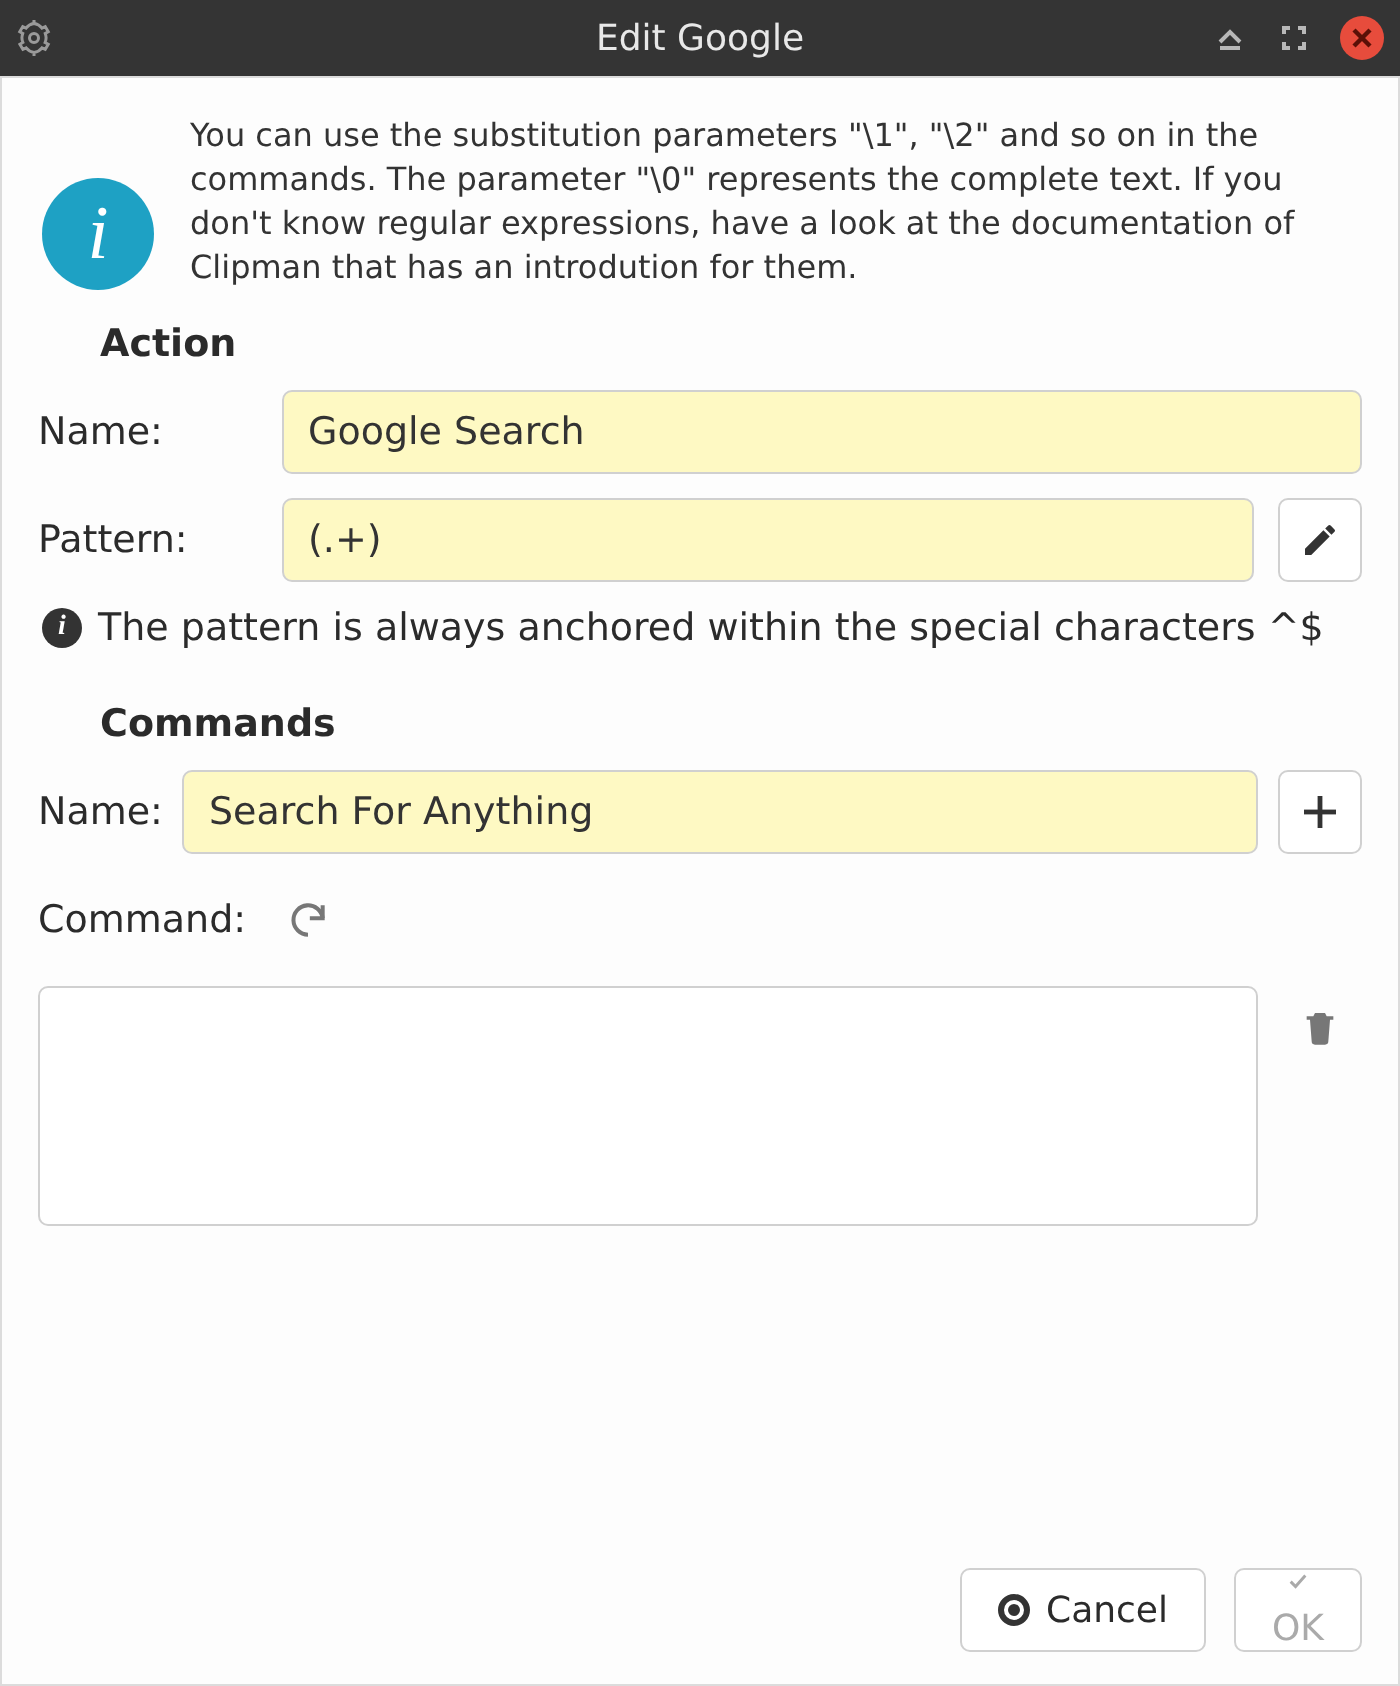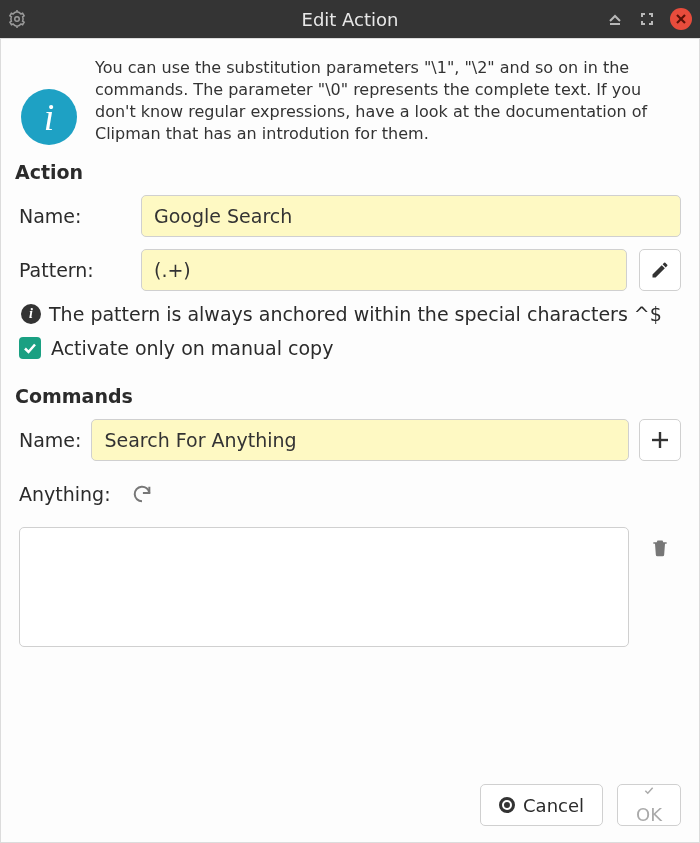--- a/index.html
+++ b/index.html
@@ -48,21 +48,21 @@
   }
   .info-badge {
     width: 56px; height: 56px; border-radius: 50%;
     background: #1ea1c4;
     display: flex; align-items: center; justify-content: center;
     color: #fff; font-family: Georgia, serif; font-style: italic;
     font-size: 38px; flex-shrink: 0;
     margin-top: 32px;
   }
   .info-text { line-height: 1.38; font-size: 16px; color: #333; }
-  .section-label { font-weight: bold; font-size: 19px; padding: 8px 18px 4px 14px; }
+  .section-label { font-weight: bold; font-size: 19px; padding: 8px 18px 4px 14px; margin-left: 35px; }
 
   .form-area { padding: 8px 18px 4px 18px; display: flex; flex-direction: column; gap: 12px; }
   .form-row { display: flex; align-items: center; gap: 12px; }
   .form-row label { width: 110px; font-size: 19px; }
   input[type=text] {
     height: 42px;
     border: 1px solid #d0d0d0;
     border-radius: 5px;
     padding: 0 12px;
     font-size: 19px;
@@ -134,21 +134,21 @@
 
 <div class="titlebar">
   <div class="ti-left">
     <span class="ti-icon">
       <svg width="18" height="18" viewBox="0 0 24 24" fill="none" stroke="#9a9a9a" stroke-width="2">
           <circle cx="12" cy="12" r="3"></circle>
           <path d="M19.4 15a7.97 7.97 0 0 0 .1-6l2-1.2-2-3.4-2.2 1a8 8 0 0 0-5.2-3L12 0h-0l-.1 2.4a8 8 0 0 0-5.2 3l-2.2-1-2 3.4 2 1.2a7.97 7.97 0 0 0 .1 6l-2 1.2 2 3.4 2.2-1a8 8 0 0 0 5.2 3L12 24h0l.1-2.4a8 8 0 0 0 5.2-3l2.2 1 2-3.4-2.1-1.2z"></path>
         </svg>
     </span>
   </div>
-  <div class="title">Edit Action</div>
+  <div class="title">Edit Google</div>
   <div class="ti-right">
     <span class="ti-icon">
       <svg width="14" height="14" viewBox="0 0 14 14">
           <path d="M2 9 L7 4 L12 9" fill="none" stroke="#b8b8b8" stroke-width="2"></path>
           <line x1="2" y1="12" x2="12" y2="12" stroke="#b8b8b8" stroke-width="2"></line>
         </svg>
     </span>
     <span class="ti-icon">
       <svg width="14" height="14" viewBox="0 0 14 14" stroke="#b8b8b8" stroke-width="2" fill="none">
           <path d="M2 5 L2 2 L5 2"></path>
@@ -185,48 +185,40 @@
       <input type="text" value="(.+)" style="">
       <div class="icon-btn">
         <svg width="20" height="20" viewBox="0 0 24 24" fill="#333">
             <path d="M3 17.25V21h3.75L17.81 9.94l-3.75-3.75L3 17.25zM20.71 7.04a1 1 0 0 0 0-1.41l-2.34-2.34a1 1 0 0 0-1.41 0l-1.83 1.83 3.75 3.75 1.83-1.83z"></path>
           </svg>
       </div>
     </div>
     <div class="hint-row">
       <span class="hint-icon">i</span>
       <span>The pattern is always anchored within the special characters ^$</span>
-    </div>
-    <div class="check-row">
-      <span class="checkbox">
-        <svg width="16" height="16" viewBox="0 0 16 16">
-            <path d="M3 8.5 L6.5 12 L13 4.5" fill="none" stroke="#fff" stroke-width="2.5"></path>
-          </svg>
-      </span>
-      <span>Activate only on manual copy</span>
     </div>
   </div>
 
   <div style="height:14px"></div>
 
   <div class="section-label">Commands</div>
 
   <div class="cmd-section commands-area">
     <div class="cmd-row">
       <label>Name:</label>
       <input type="text" value="Search For Anything" style="">
       <div class="icon-btn">
         <svg width="22" height="22" viewBox="0 0 22 22" stroke="#333" stroke-width="2.4">
             <line x1="11" y1="3" x2="11" y2="19"></line>
             <line x1="3" y1="11" x2="19" y2="11"></line>
           </svg>
       </div>
     </div>
     <div class="cmd-row">
-      <label>Anything:</label>
+      <label>Command:</label>
       <div class="flat-btn">
         <svg width="22" height="22" viewBox="0 0 24 24" fill="none" stroke="#777" stroke-width="2.2">
             <path d="M20 11A8 8 0 1 0 12 20"></path>
             <path d="M20 4 L20 11 L13 11"></path>
           </svg>
       </div>
     </div>
     <div class="cmd-list-wrap">
       <div class="cmd-list"></div>
       <div class="flat-btn">

